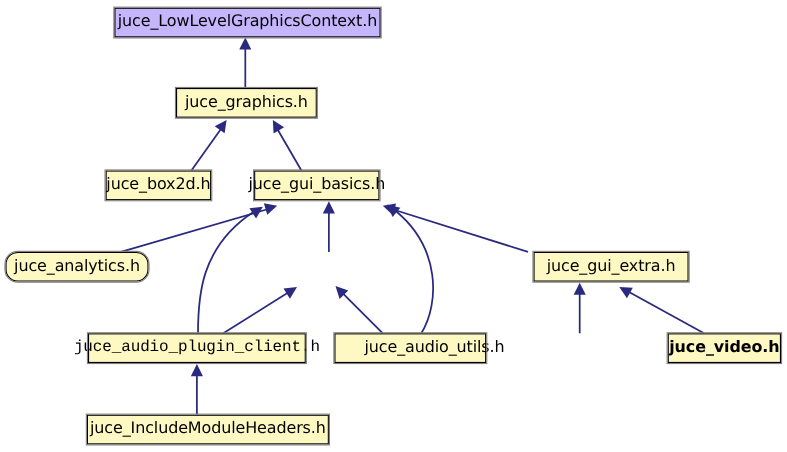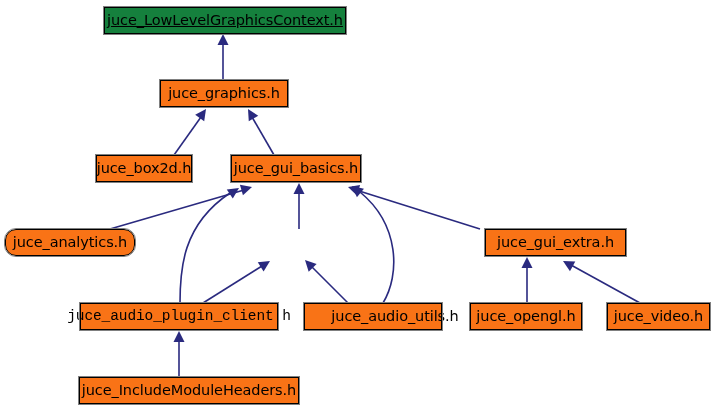--- a/index.html
+++ b/index.html
@@ -23,32 +23,31 @@
     top: 0;
     width: 715px;
     height: 411px;
   }
   .node {
     position: absolute;
     box-sizing: border-box;
     display: flex;
     align-items: center;
     justify-content: center;
-    background: #f97316;
+    background: #fef9c3;
     border: 1px solid #000000;
     outline: 1px solid #808080;
     outline-offset: 0px;
     font-size: 14.5px;
     color: #000000;
     white-space: nowrap;
     letter-spacing: -0.1px;
   }
   .node.root {
-    background: #15803d;
-    text-decoration: underline;
+    background: #c4b5fd;
   }
   .node-label {
     display: block;
     line-height: 1;
     padding-bottom: 1px;
   }
 </style>
 </head>
 <body>
 
@@ -83,37 +82,34 @@
     </svg>
 <div class="node root" style="left: 104px; top: 7px; width: 242px; height: 27px;">
       <span class="node-label">juce_LowLevelGraphicsContext.h</span>
     </div>
     <div class="node" style="left: 160px; top: 80px; width: 128px; height: 27px;">
       <span class="node-label">juce_graphics.h</span>
     </div>
     <div class="node" style="left: 96px; top: 155px; width: 96px; height: 27px;">
       <span class="node-label">juce_box2d.h</span>
     </div>
-    <div class="node" style="left: 231px; top: 155px; width: 130px; height: 27px;">
+    <div class="node" style="left: 231px; top: 155px; width: 114px; height: 27px;">
       <span class="node-label">juce_gui_basics.h</span>
     </div>
     <div class="node" style="left: 5px; top: 229px; width: 130px; height: 27px; border-radius: 11px;">
       <span class="node-label">juce_analytics.h</span>
     </div>
     <div class="node" style="left: 485px; top: 229px; width: 141px; height: 27px;">
       <span class="node-label">juce_gui_extra.h</span>
     </div>
     <div class="node" style="left: 80px; top: 303px; width: 198px; height: 27px; font-family: Liberation Mono, monospace;">
       <span class="node-label">juce_audio_plugin_client.h</span>
     </div>
     <div class="node" style="left: 304px; top: 303px; width: 138px; height: 27px; padding-left: 44px;">
       <span class="node-label">juce_audio_utils.h</span>
     </div>
-    <div class="node" style="left: 470px; top: 303px; width: 112px; height: 27px;">
-      <span class="node-label">juce_opengl.h</span>
-    </div>
-    <div class="node" style="left: 607px; top: 303px; width: 103px; height: 27px;">
+    <div class="node" style="left: 607px; top: 303px; width: 103px; height: 27px; font-weight: bold;">
       <span class="node-label">juce_video.h</span>
     </div>
     <div class="node" style="left: 69px; top: 377px; width: 220px; height: 27px; margin-left: 10px;">
       <span class="node-label">juce_IncludeModuleHeaders.h</span>
     </div>
   </div>
 
 </body></html>

